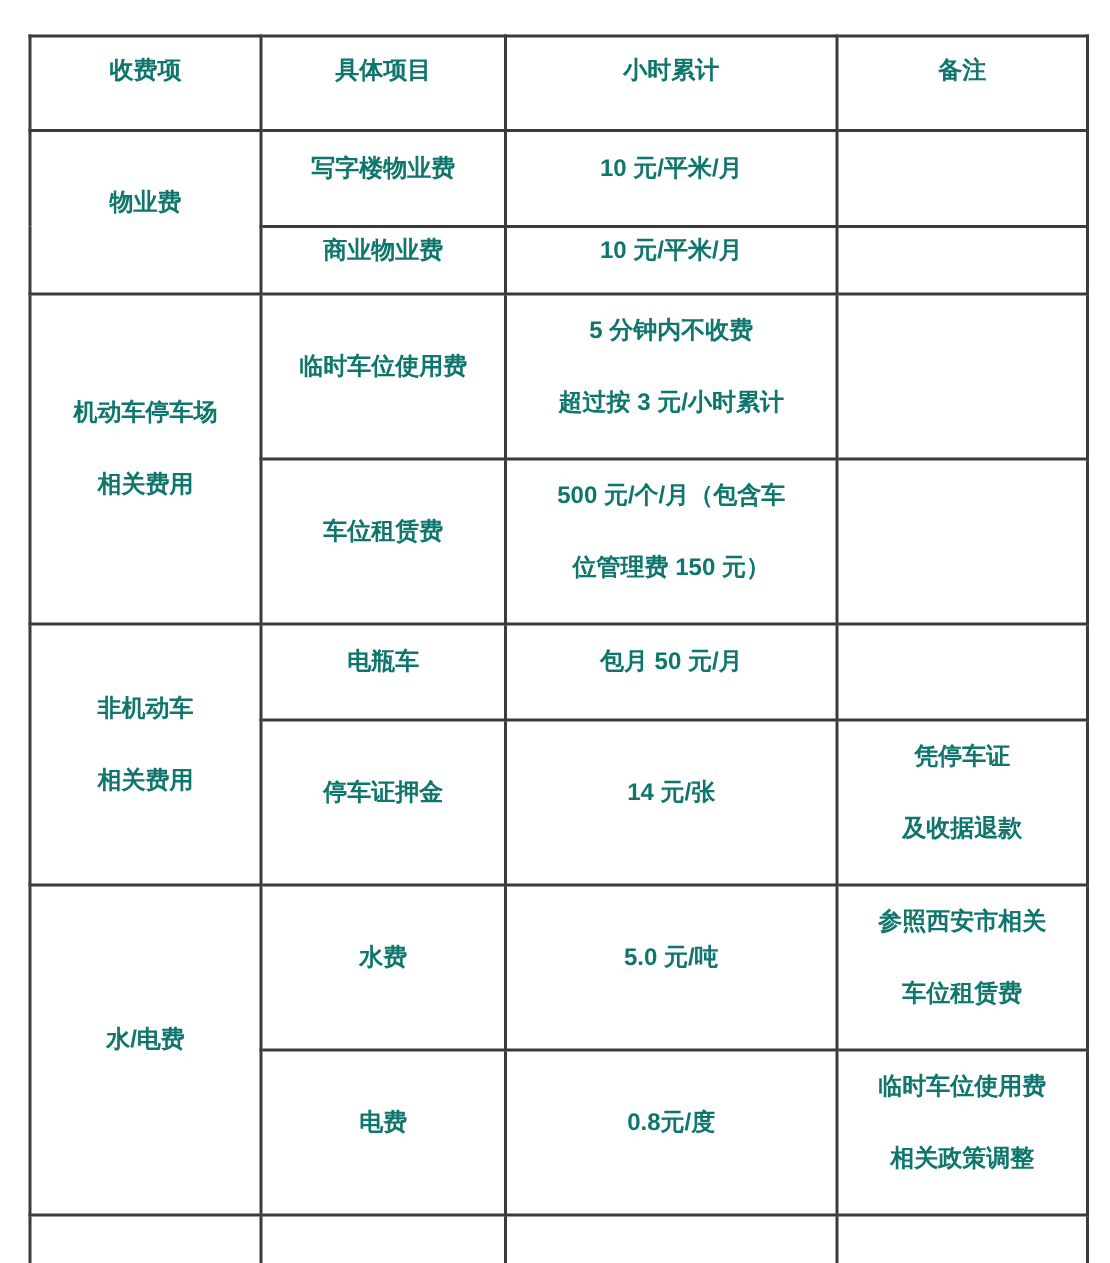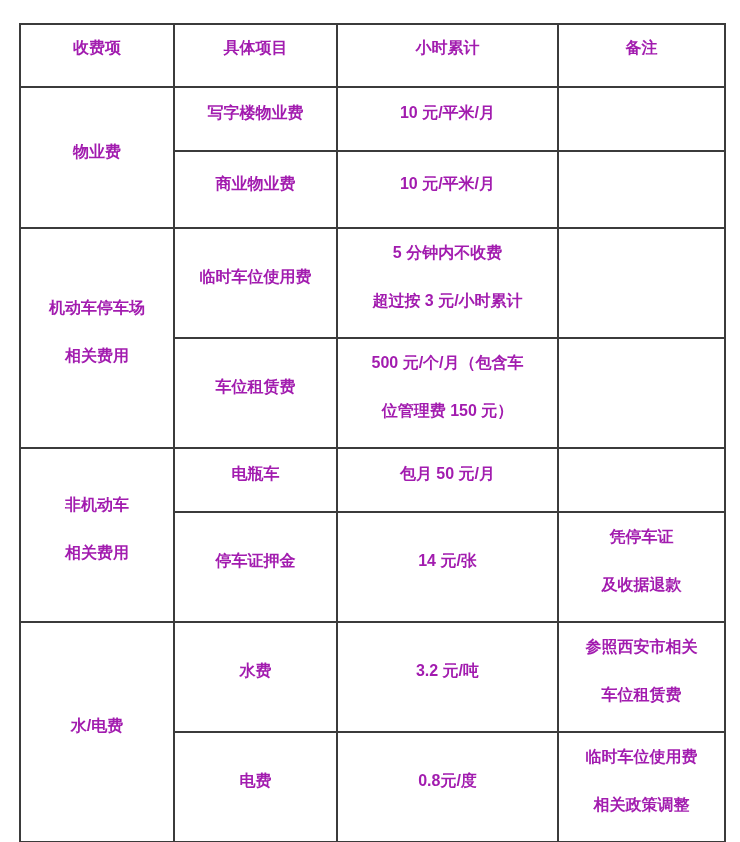--- a/index.html
+++ b/index.html
@@ -15,21 +15,21 @@
     border-collapse: collapse;
     table-layout: fixed;
     width: 705px;
   }
   .fee-table th, .fee-table td {
     border: 2px solid #3b3b3b;
     text-align: center;
     vertical-align: middle;
     padding: 0 2px 12px 2px;
     font-size: 16px;
-    color: #a21caf;
+    color: #0f766e;
     font-weight: normal;
     overflow: hidden;
   }
   .fee-table th {
     font-weight: bold;
     vertical-align: top;
     padding: 11px 2px 0 2px;
     line-height: 24px;
   }
   .line { line-height: 24px; font-weight: bold; }
@@ -64,21 +64,21 @@
         <div class="line">物业费</div>
       </td>
       <td>
         <div class="line">写字楼物业费</div>
       </td>
       <td>
         <div class="line">10 元/平米/月</div>
       </td>
       <td></td>
     </tr>
-    <tr style="height:77px">
+    <tr style="height:45px">
       <td>
         <div class="line">商业物业费</div>
       </td>
       <td>
         <div class="line">10 元/平米/月</div>
       </td>
       <td></td>
     </tr>
 
     <tr style="height:98px">
@@ -133,21 +133,21 @@
     </tr>
 
     <tr style="height:97px">
       <td rowspan="2">
         <div class="line">水/电费</div>
       </td>
       <td>
         <div class="line">水费</div>
       </td>
       <td>
-        <div class="line">3.2 元/吨</div>
+        <div class="line">5.0 元/吨</div>
       </td>
       <td class="tall">
         <div class="line">参照西安市相关</div>
         <div class="line">车位租赁费</div>
       </td>
     </tr>
     <tr style="height:97px">
       <td>
         <div class="line">电费</div>
       </td>

